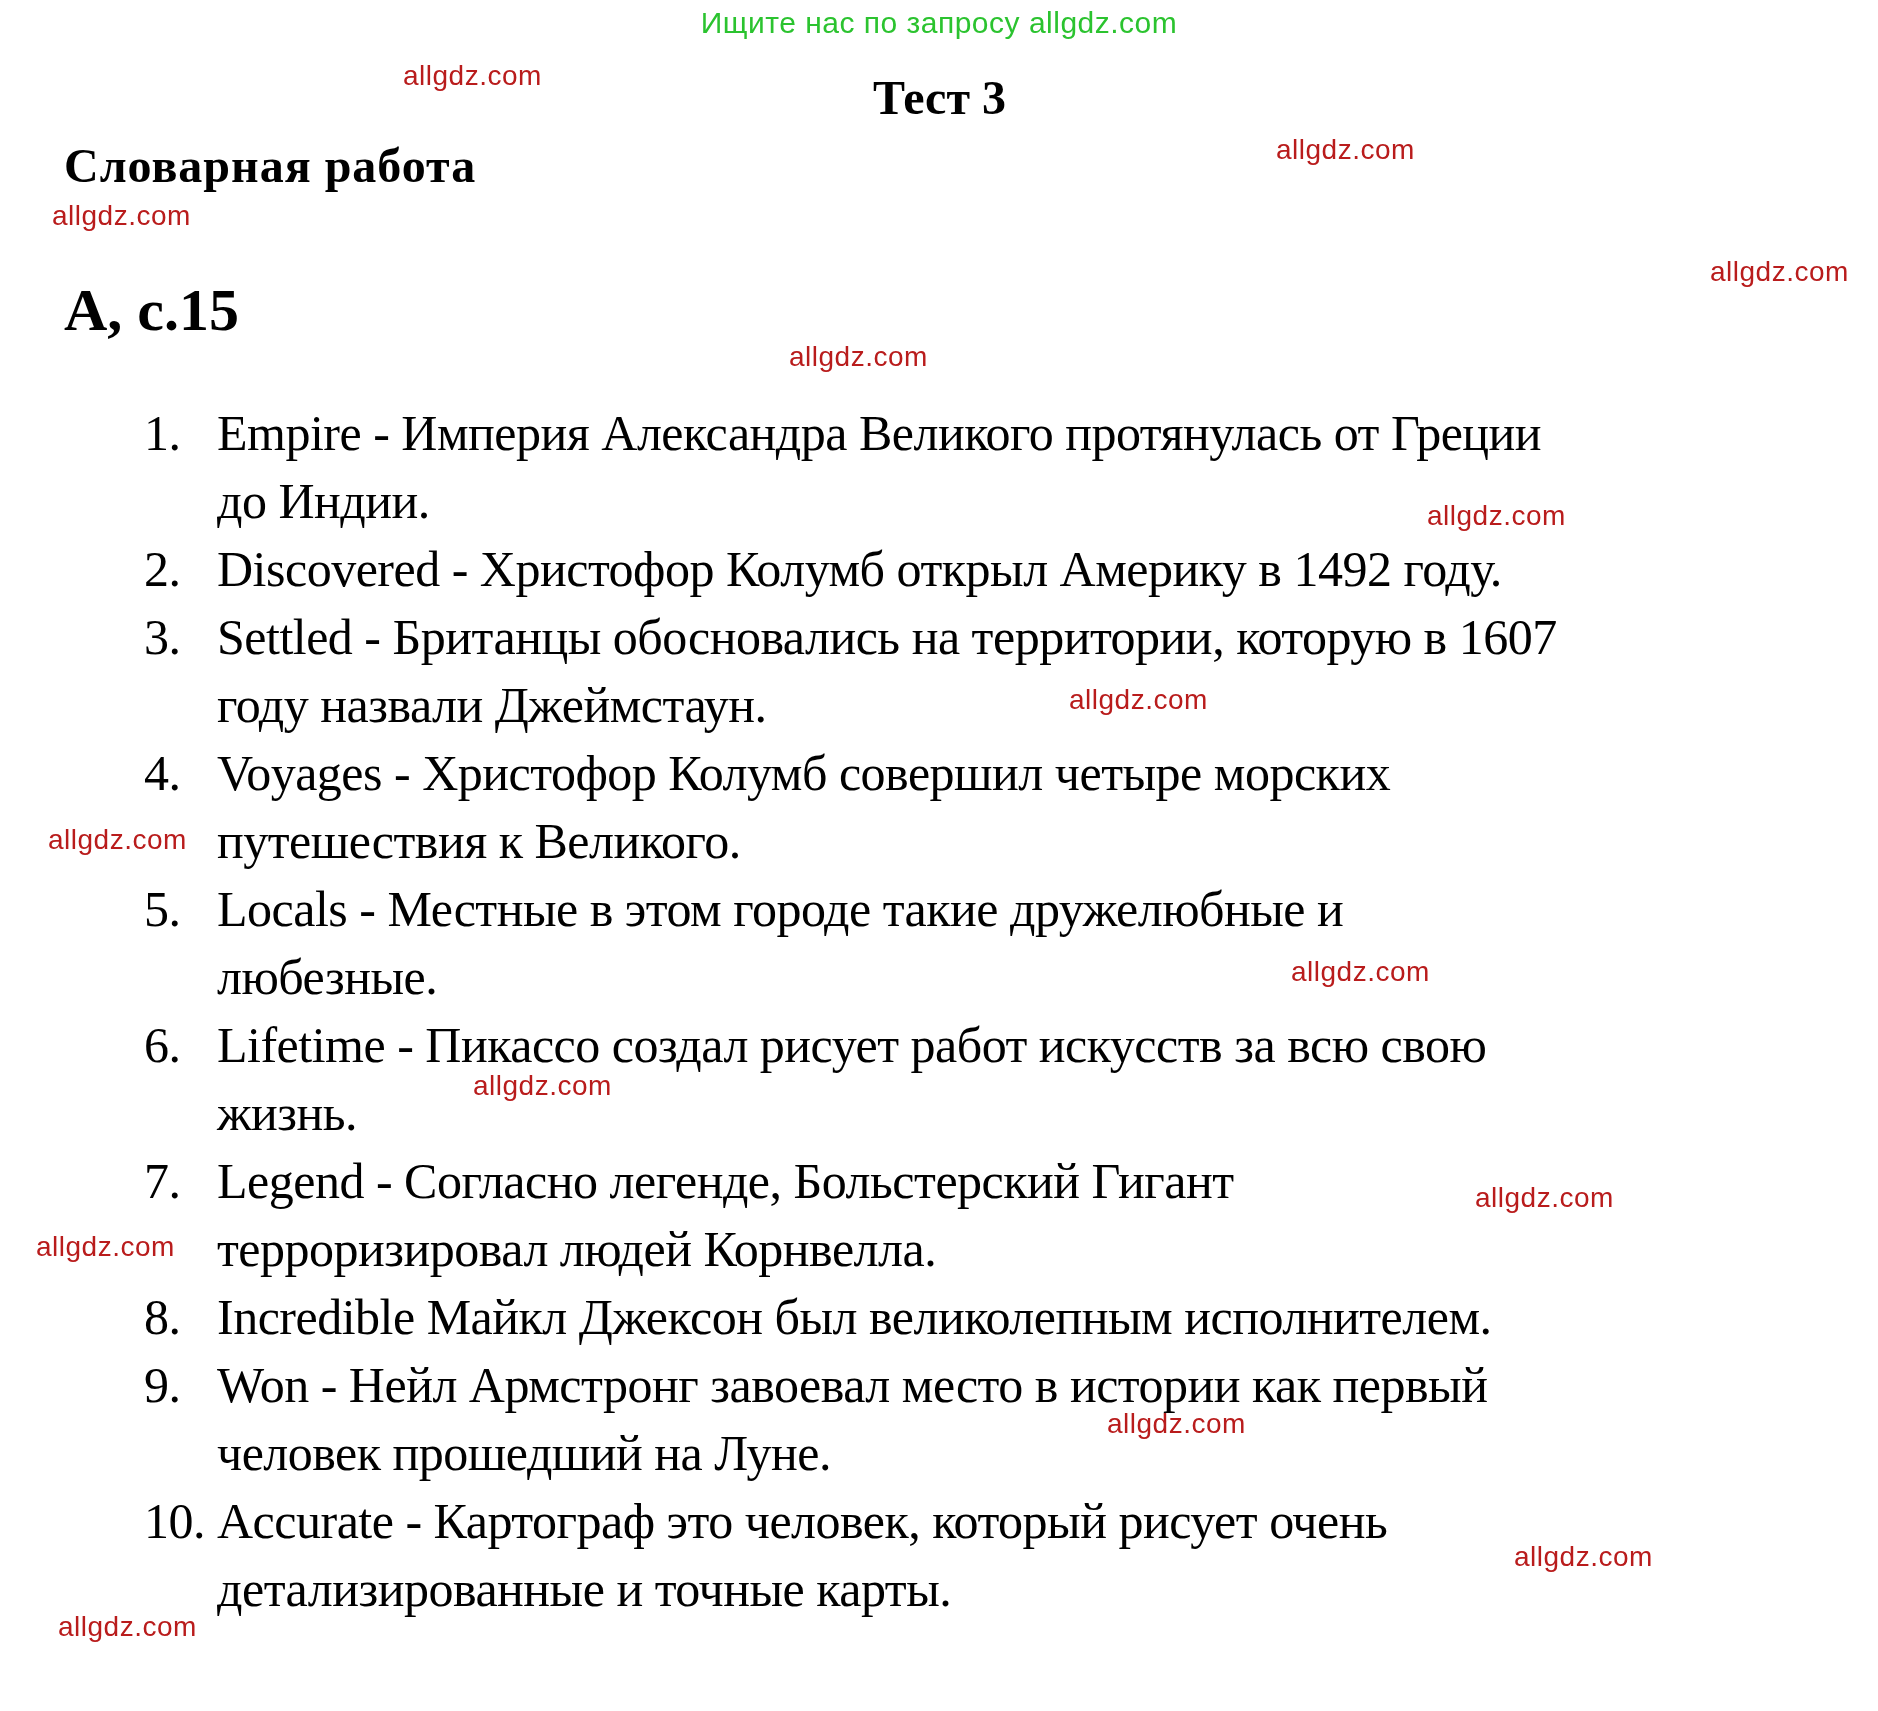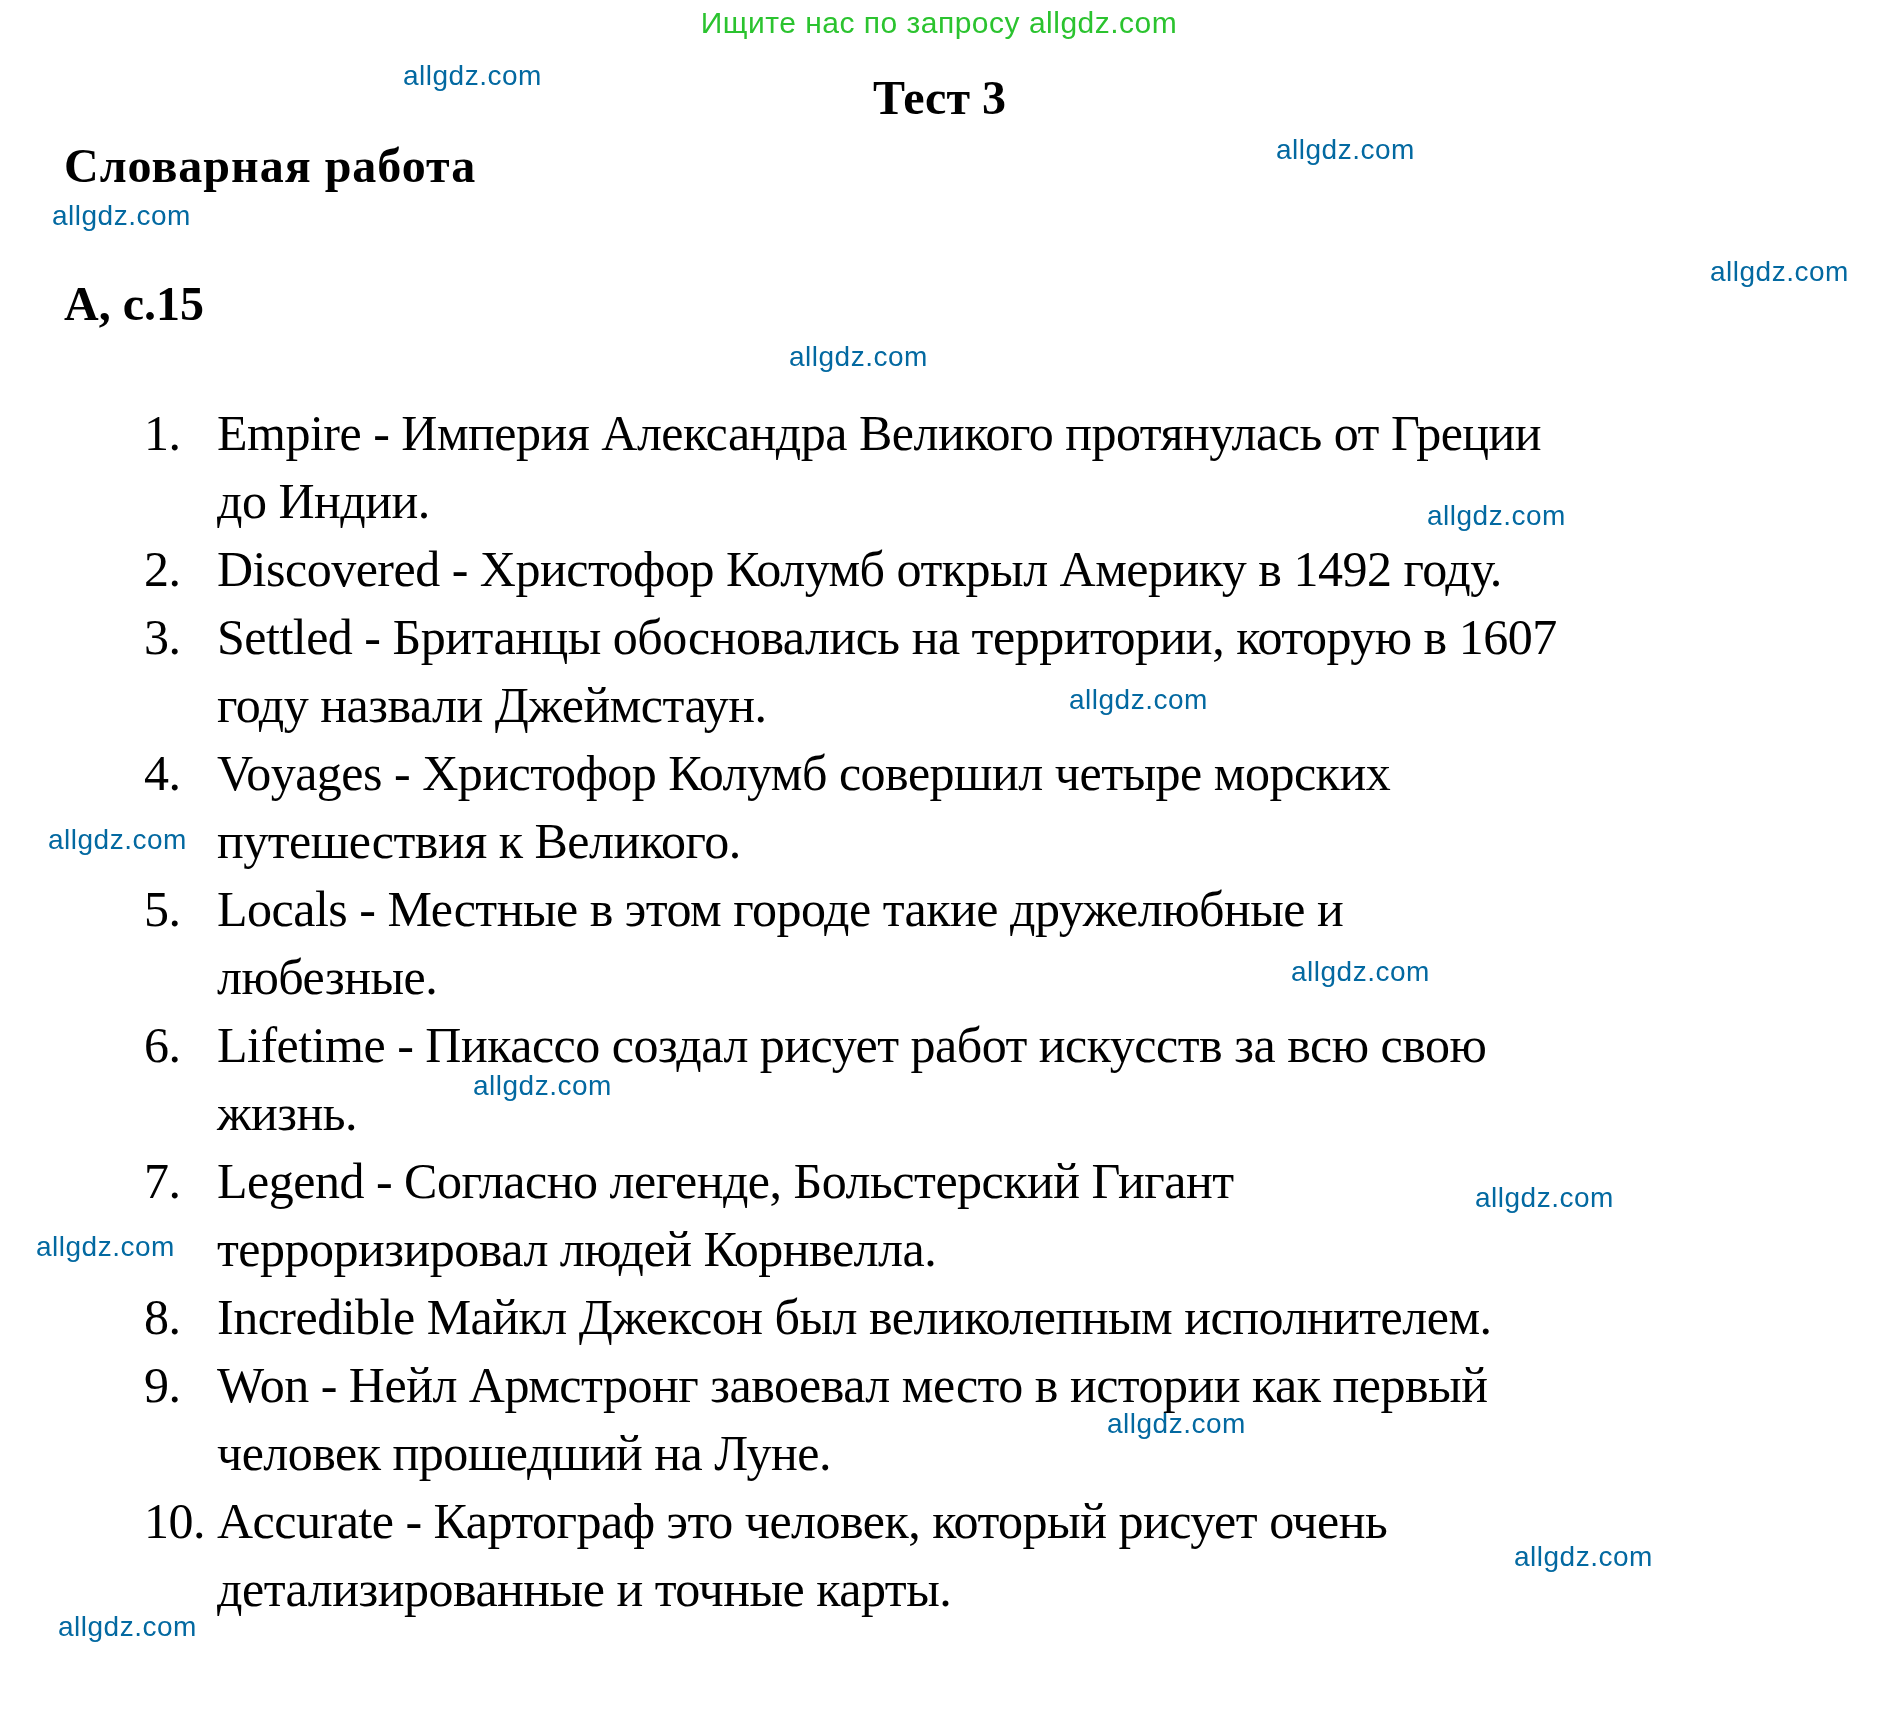--- a/index.html
+++ b/index.html
@@ -18,35 +18,35 @@
     font-family: "Liberation Sans", sans-serif;
     font-size: 30px; letter-spacing: 0.5px;
     color: #2bc32f;
     white-space: nowrap;
   }
   
   .wm {
     position: absolute;
     font-family: "Liberation Sans", sans-serif;
     font-size: 28px; letter-spacing: 0.5px;
-    color: #0369a1;
+    color: #b91c1c;
     white-space: nowrap;
   }
   
   .h-test {
     position: absolute; left: 873px; top: 70px;
     font-size: 48px; font-weight: bold; white-space: nowrap;
   }
   .h-sub {
     position: absolute; left: 64px; top: 138px;
     font-size: 48px; font-weight: bold; white-space: nowrap; letter-spacing: 1px;
   }
   .h-sec {
     position: absolute; left: 64px; top: 276px;
-    font-size: 48px; font-weight: bold; white-space: nowrap;
+    font-size: 60px; font-weight: bold; white-space: nowrap;
   }
   
   .answers {
     position: absolute; left: 0; top: 399px; width: 1878px;
     margin: 0; padding: 0; list-style: none;
     font-size: 50px; line-height: 68px; letter-spacing: -0.5px;
   }
   .answers li { position: relative; padding-left: 217px; }
   .num { position: absolute; left: 144px; top: 0; }
   .line { white-space: nowrap; }

